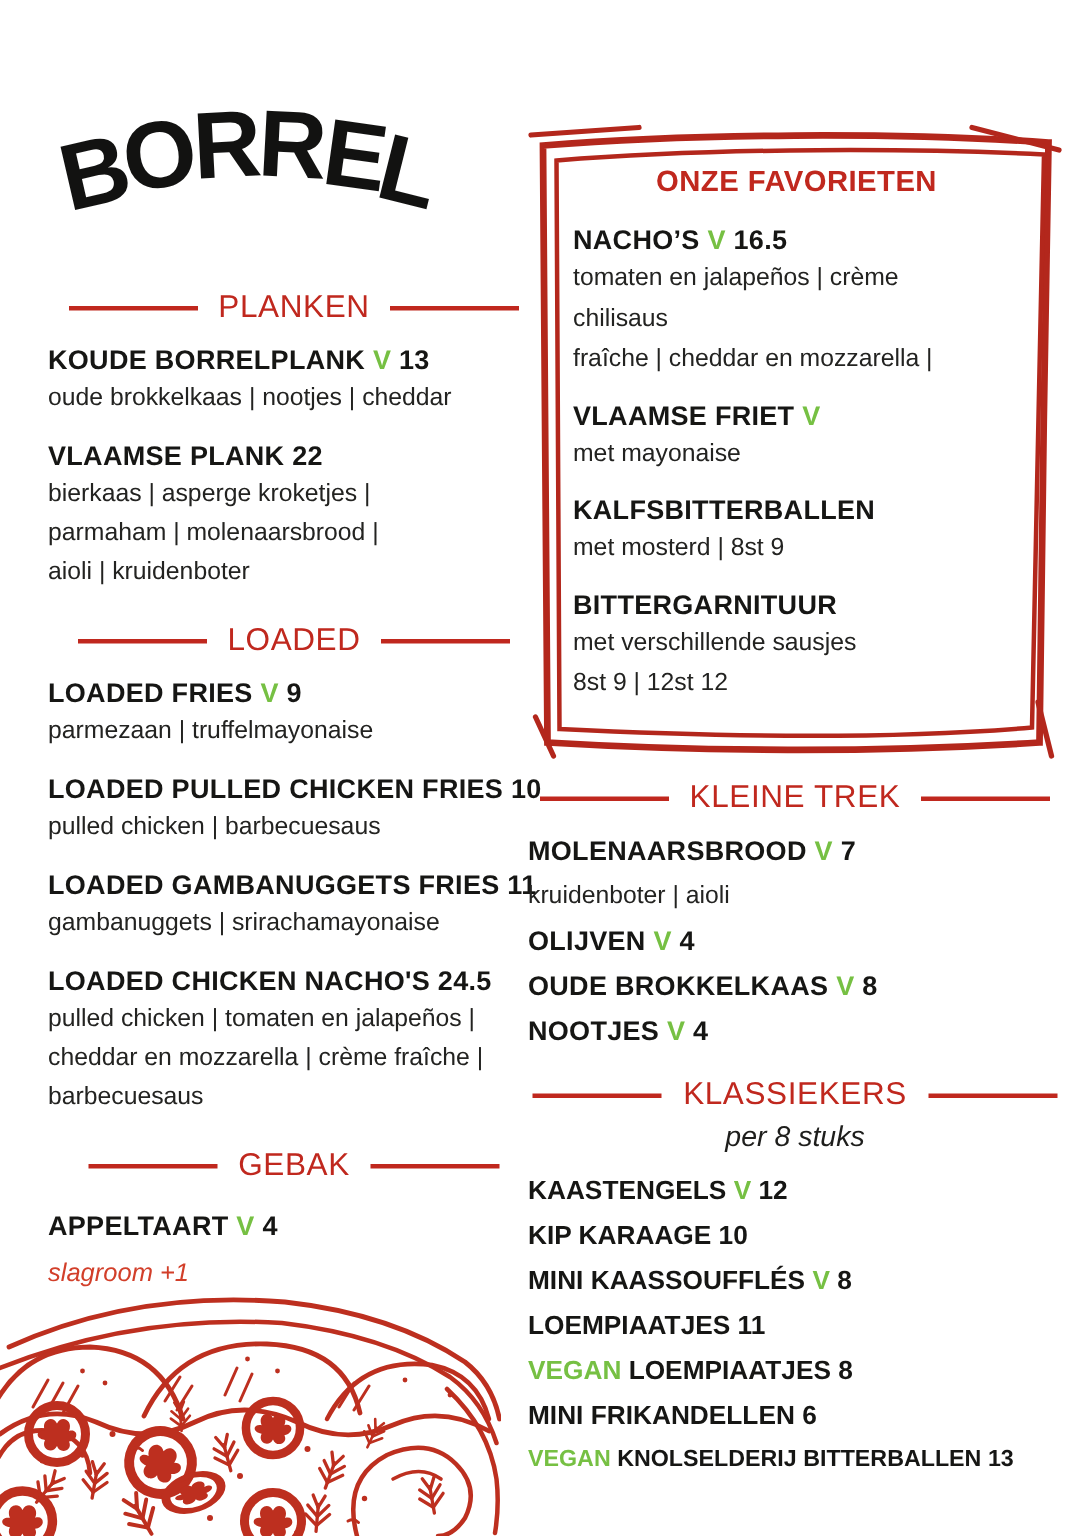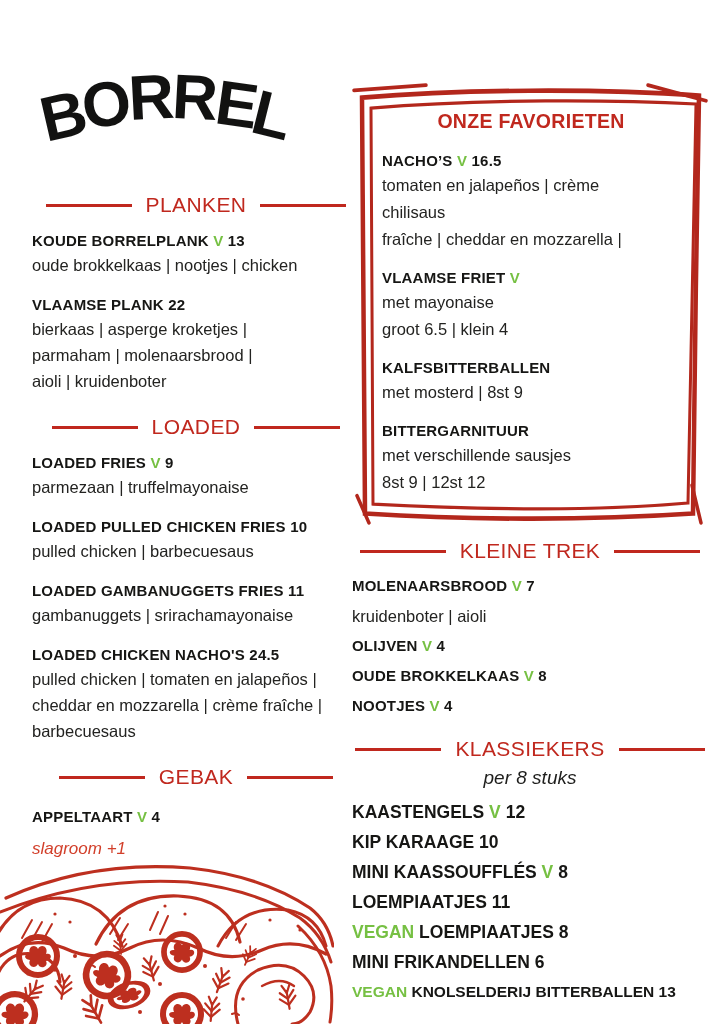--- a/index.html
+++ b/index.html
@@ -23,21 +23,21 @@
   .leftcol{position:absolute;left:32px;top:50px;width:328px;}
   .rightcol{position:absolute;left:352px;top:82px;width:356px;}
 
   
   .sec-head{display:flex;align-items:center;justify-content:center;gap:14px;margin:21px 0 12px;}
   .sec-head .txt{color:var(--red);font-weight:400;font-size:21px;letter-spacing:.4px;white-space:nowrap;}
   .dash{height:3px;background:var(--red);flex:1;max-width:86px;}
 
   
   .item{margin-bottom:15px;}
-  .t{font-size:15px;font-weight:800;letter-spacing:.2px;color:#161614;white-space:nowrap;line-height:23px;}
+  .t{font-size:18px;font-weight:800;letter-spacing:.2px;color:#161614;white-space:nowrap;line-height:23px;}
   .d{font-size:16.5px;line-height:26px;color:#232321;white-space:nowrap;}
   .green{color:var(--green);}
   .note{font-style:italic;color:var(--note);font-size:17px;margin-top:6px;}
 
   .gebak .t{line-height:32px;}
   .gebak.item{margin-bottom:0;}
 
   
   .favbox{position:relative;box-sizing:border-box;min-height:424px;padding:26px 28px 16px 30px;}
   .favbox .frame{position:absolute;left:0;top:0;width:100%;height:100%;pointer-events:none;}
@@ -72,21 +72,21 @@
     </div>
 
     <div>
       <div class="sec-head">
         <div class="dash"></div>
         <span class="txt">PLANKEN</span>
         <div class="dash"></div>
       </div>
       <div class="item">
         <div class="t"><span>KOUDE BORRELPLANK</span> <span class="green">V</span> <span>13</span></div>
-        <div class="d">oude brokkelkaas | nootjes | chicken</div>
+        <div class="d">oude brokkelkaas | nootjes | cheddar</div>
       </div>
       <div class="item">
         <div class="t"><span>VLAAMSE PLANK</span> <span class="green"></span> <span>22</span></div>
         <div class="d">bierkaas | asperge kroketjes |</div>
         <div class="d">parmaham | molenaarsbrood |</div>
         <div class="d">aioli | kruidenboter</div>
       </div>
     </div>
 
     <div>
@@ -144,21 +144,20 @@
 
       <div class="item">
         <div class="t"><span>NACHO’S</span> <span class="green">V</span> <span>16.5</span></div>
         <div class="d">tomaten en jalapeños | crème</div>
         <div class="d">chilisaus</div>
         <div class="d">fraîche | cheddar en mozzarella |</div>
       </div>
       <div class="item">
         <div class="t"><span>VLAAMSE FRIET</span> <span class="green">V</span> <span></span></div>
         <div class="d">met mayonaise</div>
-        <div class="d">groot 6.5 | klein 4</div>
       </div>
       <div class="item">
         <div class="t"><span>KALFSBITTERBALLEN</span> <span class="green"></span> <span></span></div>
         <div class="d">met mosterd | 8st 9</div>
       </div>
       <div class="item">
         <div class="t"><span>BITTERGARNITUUR</span> <span class="green"></span> <span></span></div>
         <div class="d">met verschillende sausjes</div>
         <div class="d">8st 9 | 12st 12</div>
       </div>

